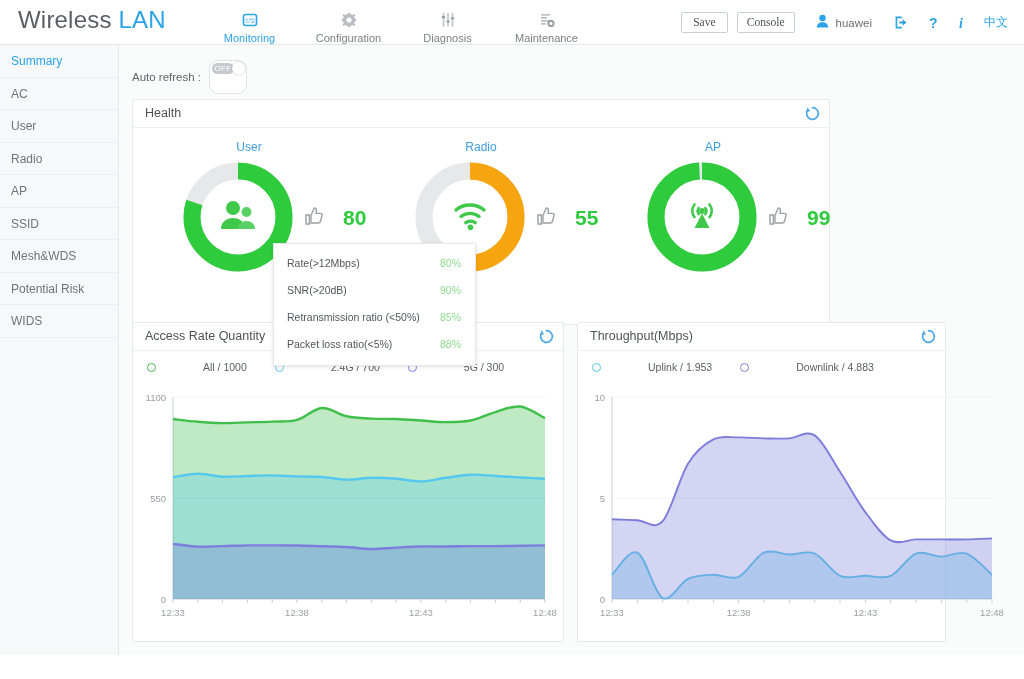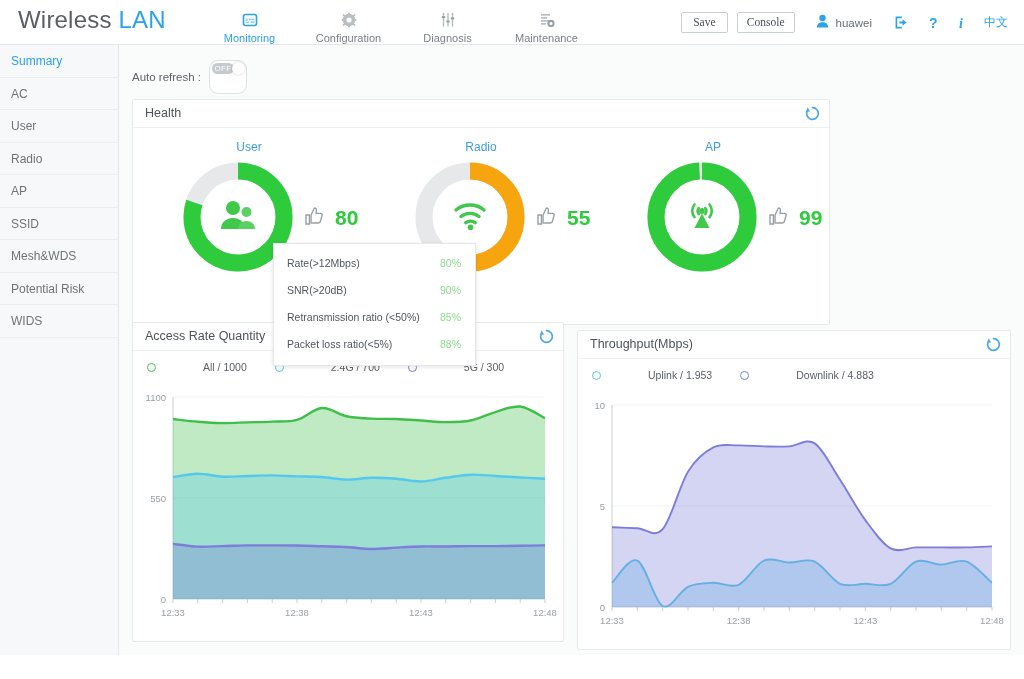--- a/index.html
+++ b/index.html
@@ -83,39 +83,39 @@
     height:28px; border-bottom:1px solid #edeff1; position:relative;
   }
   .panel-title {
     position:absolute; left:12px; top:6px; font-size:12.5px; color:#4e5358;
     white-space:nowrap;
   }
   .refresh { position:absolute; right:9px; top:6px; cursor:pointer; }
 
   #health { left:13px; top:42px; width:698px; height:226px;margin-top:12px; }
   #auq    { left:13px; top:277px; width:432px; height:320px; }
-  #thr    { left:458px; top:277px; width:434px; height:320px;margin-top:8px; }
+  #thr    { left:458px; top:277px; width:369px; height:320px; }
 
   
   .donut-row { position:absolute; left:0; top:28px; width:100%; height:196px; display:flex; }
   .donut-cell { flex:1; position:relative; }
   .donut-label {
     position:absolute; width:100%; top:12px; text-align:center;
     font-size:12px; color:#3d9fe0;
   }
   .donut-wrap { position:absolute; left:50%; top:32px; transform:translateX(-78px); width:156px; height:125px; }
   .donut-svg { position:absolute; left:0; top:0; }
   .donut-core {
     position:absolute; left:31px; top:21px; width:72px; height:72px;
     border-radius:50%; background:#fff;
     display:flex; align-items:center; justify-content:center;
   }
   .score-wrap {
     position:absolute; left:50%; top:78px; margin-left:55px;
-    display:flex; gap:11px;
+    display:flex; gap:19px;
   }
   .score-num { font-size:21px; color:#2ecb3c; font-weight:bold; }
 
   
   .tooltip {
     position:absolute; left:154px; top:198px; width:203px; height:123px;
     background:#fff; border:1px solid #e6e8ea; box-shadow:0 1px 4px rgba(0,0,0,.12);
     z-index:40; padding:9px 0 0 0;
   }
   .trow { height:27px; position:relative; font-size:10.5px; }

